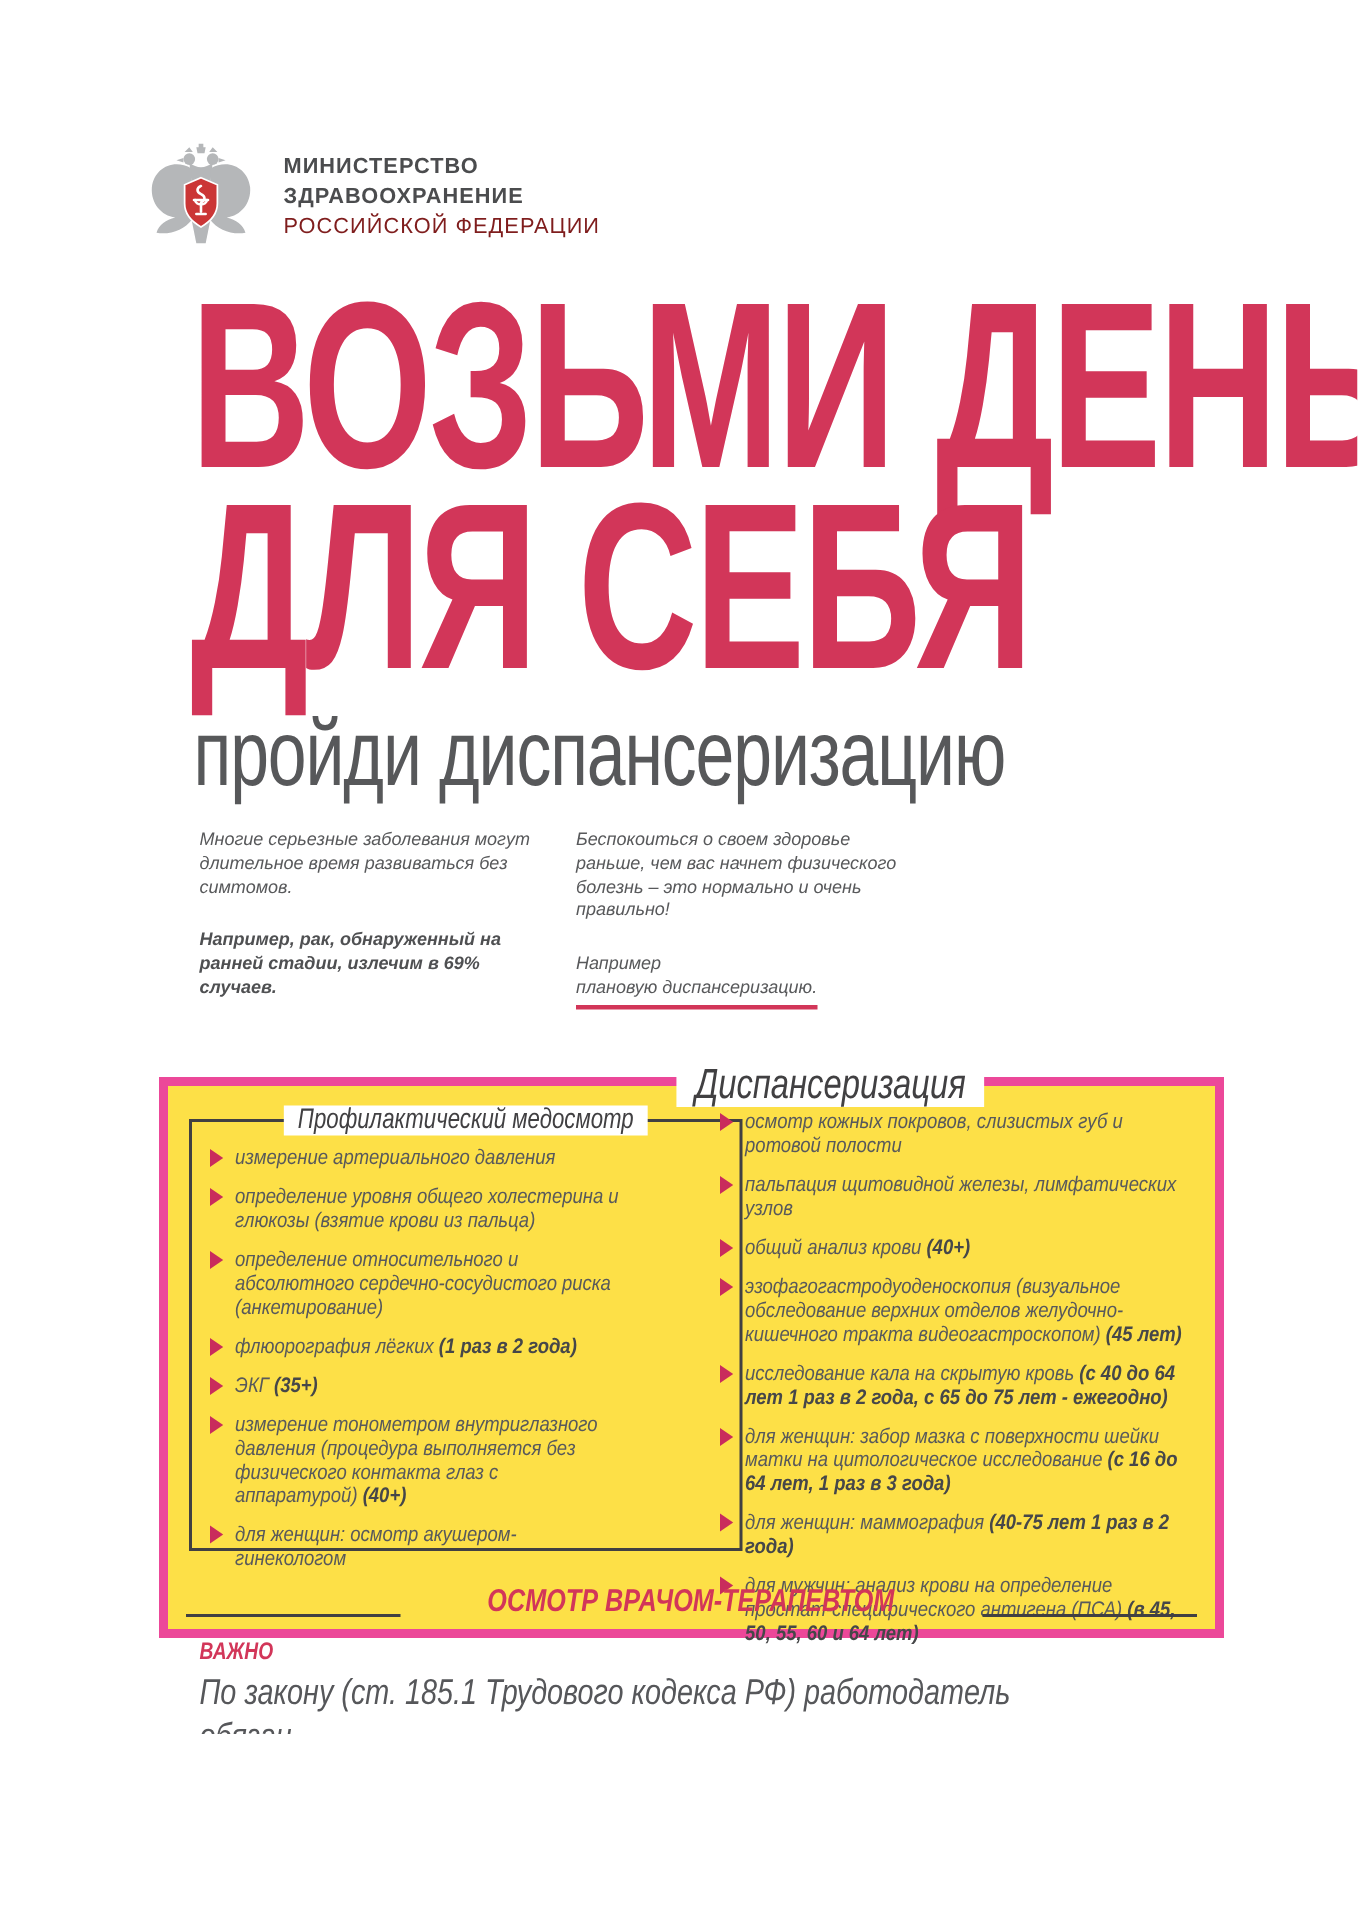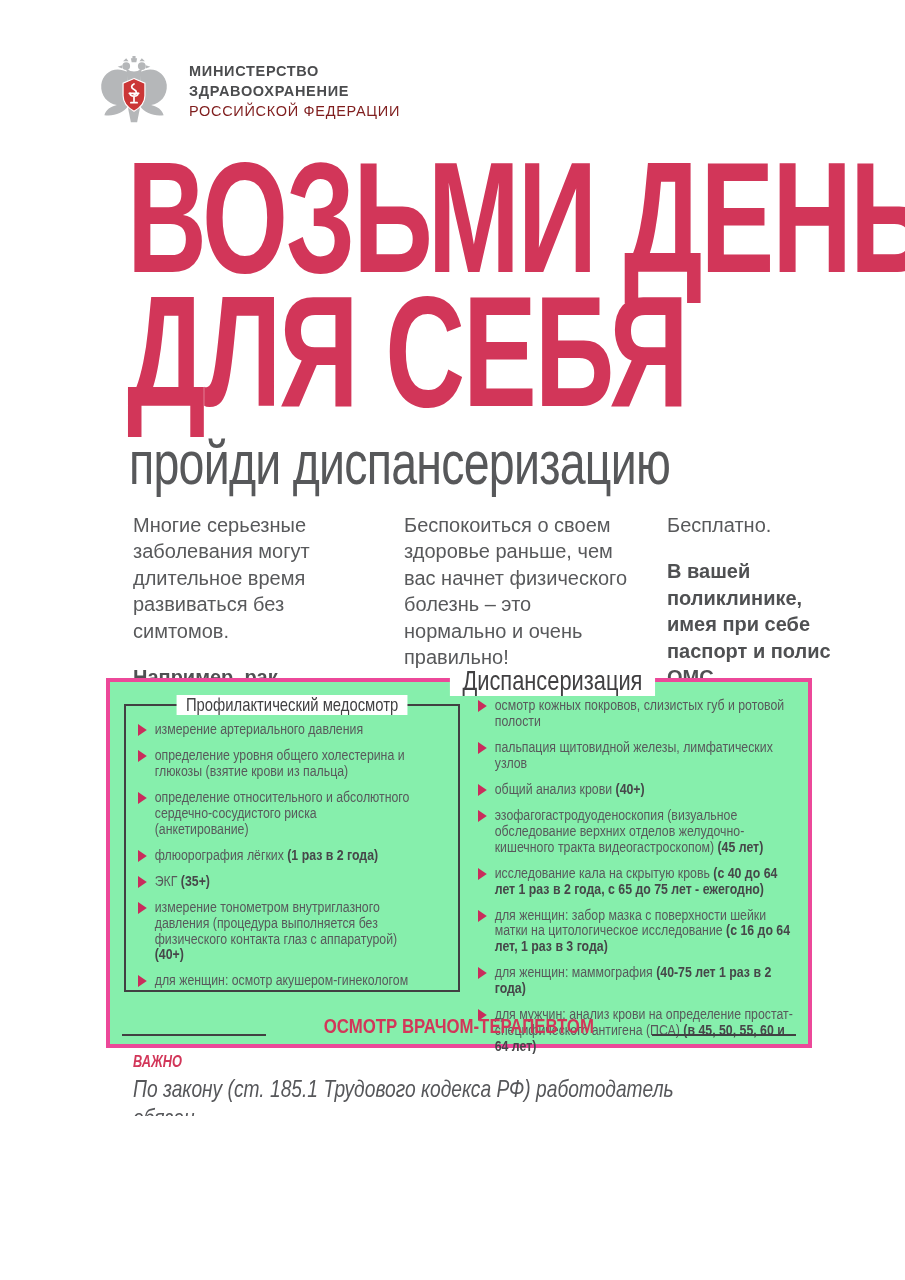--- a/index.html
+++ b/index.html
@@ -1,45 +1,45 @@
 <!DOCTYPE html>
 <html><head>
 <meta charset="utf-8">
 <style>
   html,body{margin:0;padding:0;background:#ffffff;}
   .page{
     position:relative; width:905px; height:1116px; background:#ffffff;
-    font-family:"Liberation Sans", sans-serif; overflow:hidden;
+    font-family:"Liberation Sans", sans-serif; overflow:hidden;margin-top:40px;
   }
   
   .ministry{position:absolute; left:95px; top:48px; display:flex; align-items:center; gap:16px;}
   .ministry-text{font-size:14.5px; letter-spacing:.7px; line-height:1.4; color:#4b4c4e;}
   .m-bold{font-weight:700;}
   .m-light{color:#7f1d1d;}
   
   .headline{position:absolute; left:127px; top:150px; color:#d23659; font-weight:700;}
   .h1-line{display:block; font-size:158px; line-height:134px; letter-spacing:-3px;
     transform:scaleX(.70); transform-origin:0 0; white-space:nowrap;}
   .subheadline{position:absolute; left:129px; top:432px; color:#57585a; font-size:62px;
     line-height:1; transform:scaleX(.75); transform-origin:0 0; white-space:nowrap; letter-spacing:-1px;}
   
   .intro{position:absolute; left:133px; top:512px; width:676px; display:grid;
-    grid-template-columns:232px 224px 176px; column-gap:39px;
-    font-size:20px; line-height:1.32; color:#58595b;}
+    grid-template-columns:232px 224px 176px; column-gap:19px;
+    font-size:12px; line-height:1.32; color:#58595b;font-style:italic;}
   .intro p{margin:0 0 20px 0;}
   .p-bold{font-weight:700; color:#4f5052;}
   .u-crimson{display:inline-block; border-bottom:3px solid #d23659; padding-bottom:3px;}
   
   .disp-box{position:absolute; left:106px; top:678px; width:698px; height:362px;
-    border:4px solid #ec4899; background:#86efac;}
+    border:6px solid #ec4899; background:#fde047;font-style:italic;}
   .disp-title-row{position:absolute; top:-16px; left:0; right:0; display:flex;
     justify-content:center; padding-left:186px; pointer-events:none;}
   .disp-title{background:#fff; padding:0 16px; font-size:28px; line-height:30px; color:#414042;
     transform:scaleX(.78); white-space:nowrap;}
-  .med-box{position:absolute; left:14px; top:22px; width:332px; height:284px; border:2px solid #414042;}
+  .med-box{position:absolute; left:14px; top:22px; width:332px; height:284px; border:2px solid #414042;padding-left:33px;}
   .med-title-row{position:absolute; top:-11px; left:0; right:0; display:flex; justify-content:center;}
   .med-title{background:#fff; padding:0 12px; font-size:19px; line-height:20px; color:#414042;
     transform:scaleX(.78); white-space:nowrap;}
   ul.check-list{list-style:none; margin:0; padding:0; transform:scaleX(.88); transform-origin:0 0;
     font-size:14px; line-height:1.14; color:#58595b;}
   ul.check-list li{display:flex; gap:9px; margin-bottom:10px;}
   ul.check-list b{font-weight:700; color:#464749;}
   .tri{flex:none; width:0; height:0; border-left:10px solid #c92c5c;
     border-top:6px solid transparent; border-bottom:6px solid transparent; margin-top:2px;}
   .med-list{position:absolute; left:12px; top:16px; width:310px;}
@@ -110,24 +110,20 @@
     <div>
       <p>Многие серьезные заболевания могут длительное время развиваться без симтомов.</p>
       <p class="p-bold">Например, рак, обнаруженный на ранней стадии, излечим в 69% случаев.</p>
     </div>
     <div>
       <p>Беспокоиться о своем здоровье раньше, чем вас начнет физического болезнь – это нормально и очень правильно!</p>
       <p><span>Например</span><br>
         <span class="u-crimson">плановую диспансеризацию.</span>
       </p>
     </div>
-    <div>
-      <p>Бесплатно.</p>
-      <p class="p-bold">В вашей поликлинике, имея при себе паспорт и полис ОМС.</p>
-    </div>
   </div>
 
   <section class="disp-box">
     <div class="disp-title-row">
       <span class="disp-title">Диспансеризация</span>
     </div>
 
     <div class="med-box">
       <div class="med-title-row">
         <span class="med-title">Профилактический медосмотр</span>

